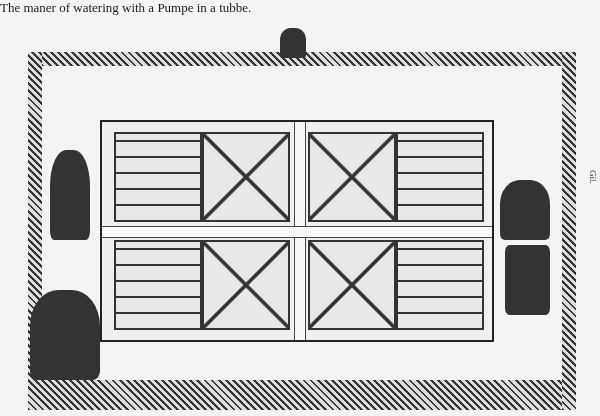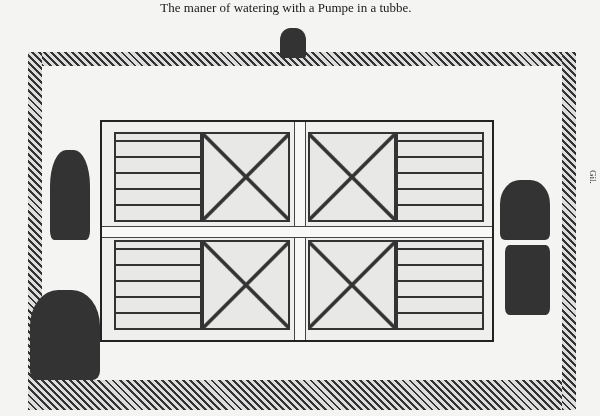--- a/index.html
+++ b/index.html
@@ -1,17 +1,17 @@
 <!DOCTYPE html>
 <html><head>
 <meta charset="utf-8">
 <style>
   html,body{margin:0;padding:0;}
   body{width:600px;height:416px;background:#f4f4f2;position:relative;overflow:hidden;font-family:"Liberation Serif","DejaVu Serif",serif;}
-  .caption{position:absolute;left:0;top:0;width:486px;text-align:center;font-size:13px;color:#1a1a1a;line-height:16px;padding-left:43px;}
+  .caption{position:absolute;left:0;top:0;width:486px;font-size:13px;color:#1a1a1a;line-height:16px;}
   .frame{position:absolute;left:28px;top:52px;width:548px;height:358px;border:3px solid #222;box-sizing:border-box;}
   .hedge{position:absolute;background:repeating-linear-gradient(45deg,#333 0 2px,#ddd 2px 5px);}
   .garden{position:absolute;left:100px;top:120px;width:390px;height:218px;border:2px solid #222;background:#efefed;}
   .path-v{position:absolute;left:192px;top:0;width:10px;height:100%;background:#f8f8f6;border-left:1px solid #444;border-right:1px solid #444;}
   .path-h{position:absolute;left:0;top:104px;width:100%;height:10px;background:#f8f8f6;border-top:1px solid #444;border-bottom:1px solid #444;}
   .bed{position:absolute;width:88px;height:90px;border:2px solid #333;box-sizing:border-box;background:
     linear-gradient(45deg,transparent 48%,#333 49%,#333 51%,transparent 52%),
     linear-gradient(-45deg,transparent 48%,#333 49%,#333 51%,transparent 52%),#e8e8e6;}
   .knot{position:absolute;width:88px;height:90px;border:2px solid #333;box-sizing:border-box;background:
     repeating-linear-gradient(0deg,#e8e8e6 0 14px,#333 14px 16px),#e8e8e6;}

